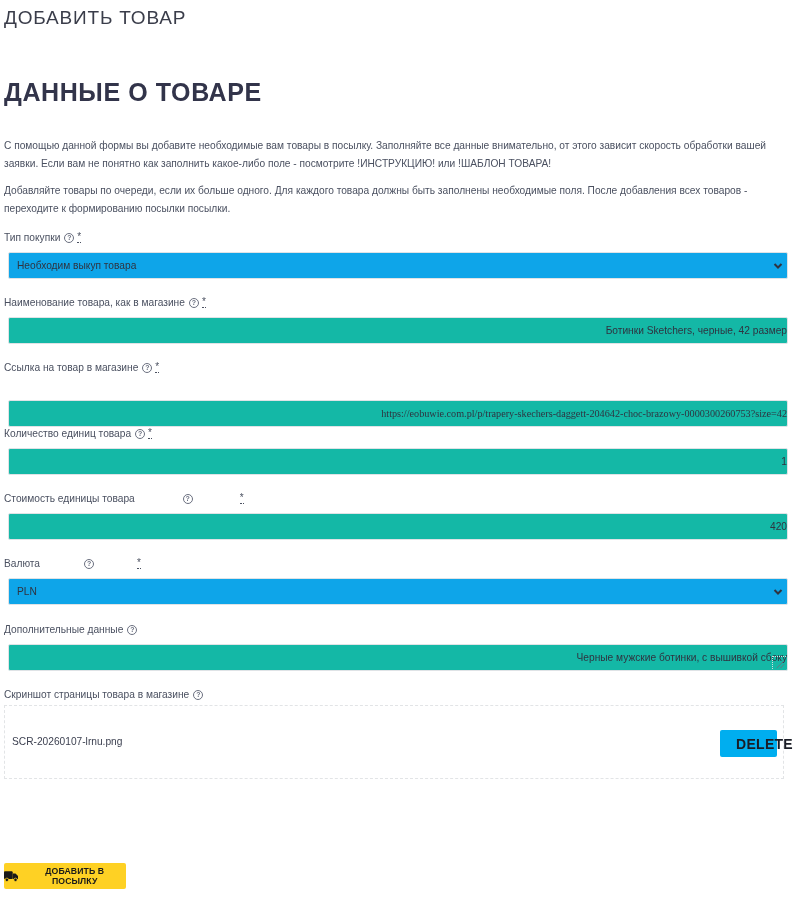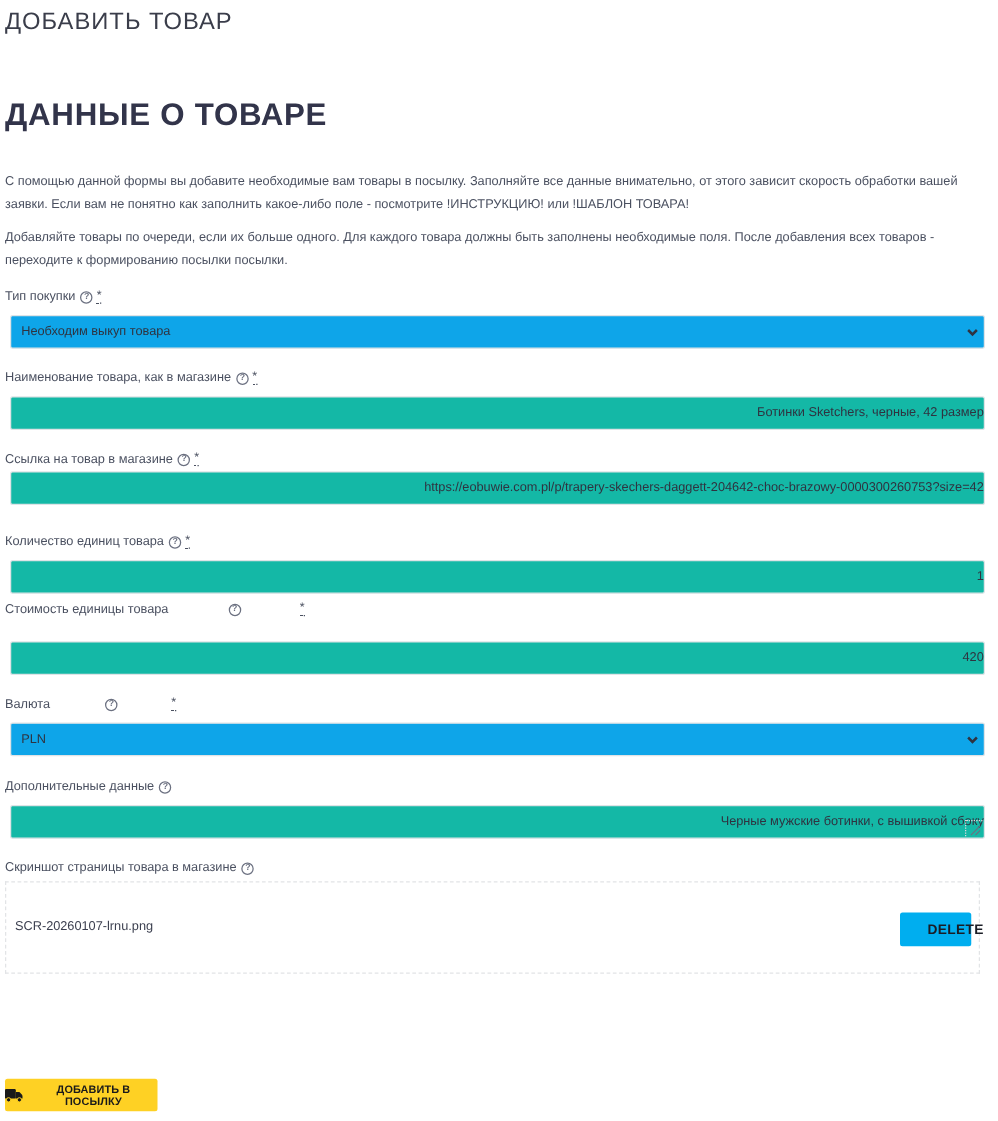--- a/index.html
+++ b/index.html
@@ -57,21 +57,21 @@
       position: absolute; left: 4px; top: 705px; width: 780px; height: 74px;
       border: 1px dashed #e2e4e6;
     }
     .file-name {
       position: absolute; left: 7px; top: 30px;
       font-size: 10.2px; color: #3b3f4f;
     }
     .delete-button {
       position: absolute; left: 715px; top: 24px; width: 57px; height: 27px;
       background: #00aeef; border: none; border-radius: 2px;
-      font-size: 11px; font-weight: 700; color: #1a1d26; letter-spacing: 0.3px;
+      font-size: 14px; font-weight: 700; color: #1a1d26; letter-spacing: 0.3px;
       font-family: "Liberation Sans", sans-serif;
       display: flex; align-items: center; justify-content: center; cursor: pointer; padding-left: 32px;
     }
 
     .add-button {
       position: absolute; left: 4px; top: 863px; width: 122px; height: 26px;
       background: #fed124; border: none; border-radius: 2px;
       display: flex; align-items: center; justify-content: center; gap: 5px;
       font-size: 8.7px; font-weight: 700; color: #1a1a1a; letter-spacing: 0.1px;
       font-family: Liberation Sans, sans-serif; cursor: pointer;
@@ -105,34 +105,34 @@
 </div>
 <div class="control readonly" style="top:317px;">
   <span>Ботинки Sketchers, черные, 42 размер</span>
 </div>
 
 <div class="field-label" style="top:362px;">
   <span>Ссылка на товар в магазине</span>
   <span class="help-icon">?</span>
   <span class="req">*</span>
 </div>
-<div class="control readonly" style="top:377px;">
+<div class="control readonly" style="top:400px;font-family:Liberation Serif, serif;">
   <span>https://eobuwie.com.pl/p/trapery-skechers-daggett-204642-choc-brazowy-0000300260753?size=42</span>
 </div>
 
 <div class="field-label" style="top:428px;">
   <span>Количество единиц товара</span>
   <span class="help-icon">?</span>
   <span class="req">*</span>
 </div>
 <div class="control readonly" style="top:448px;">
   <span>1</span>
 </div>
 
-<div class="field-label" style="top:482px;gap:44px;">
+<div class="field-label" style="top:493px;gap:44px;">
   <span>Стоимость единицы товара</span>
   <span class="help-icon">?</span>
   <span class="req">*</span>
 </div>
 <div class="control readonly" style="top:513px;">
   <span>420</span>
 </div>
 
 <div class="field-label" style="top:558px;gap:40px;">
   <span>Валюта</span>

